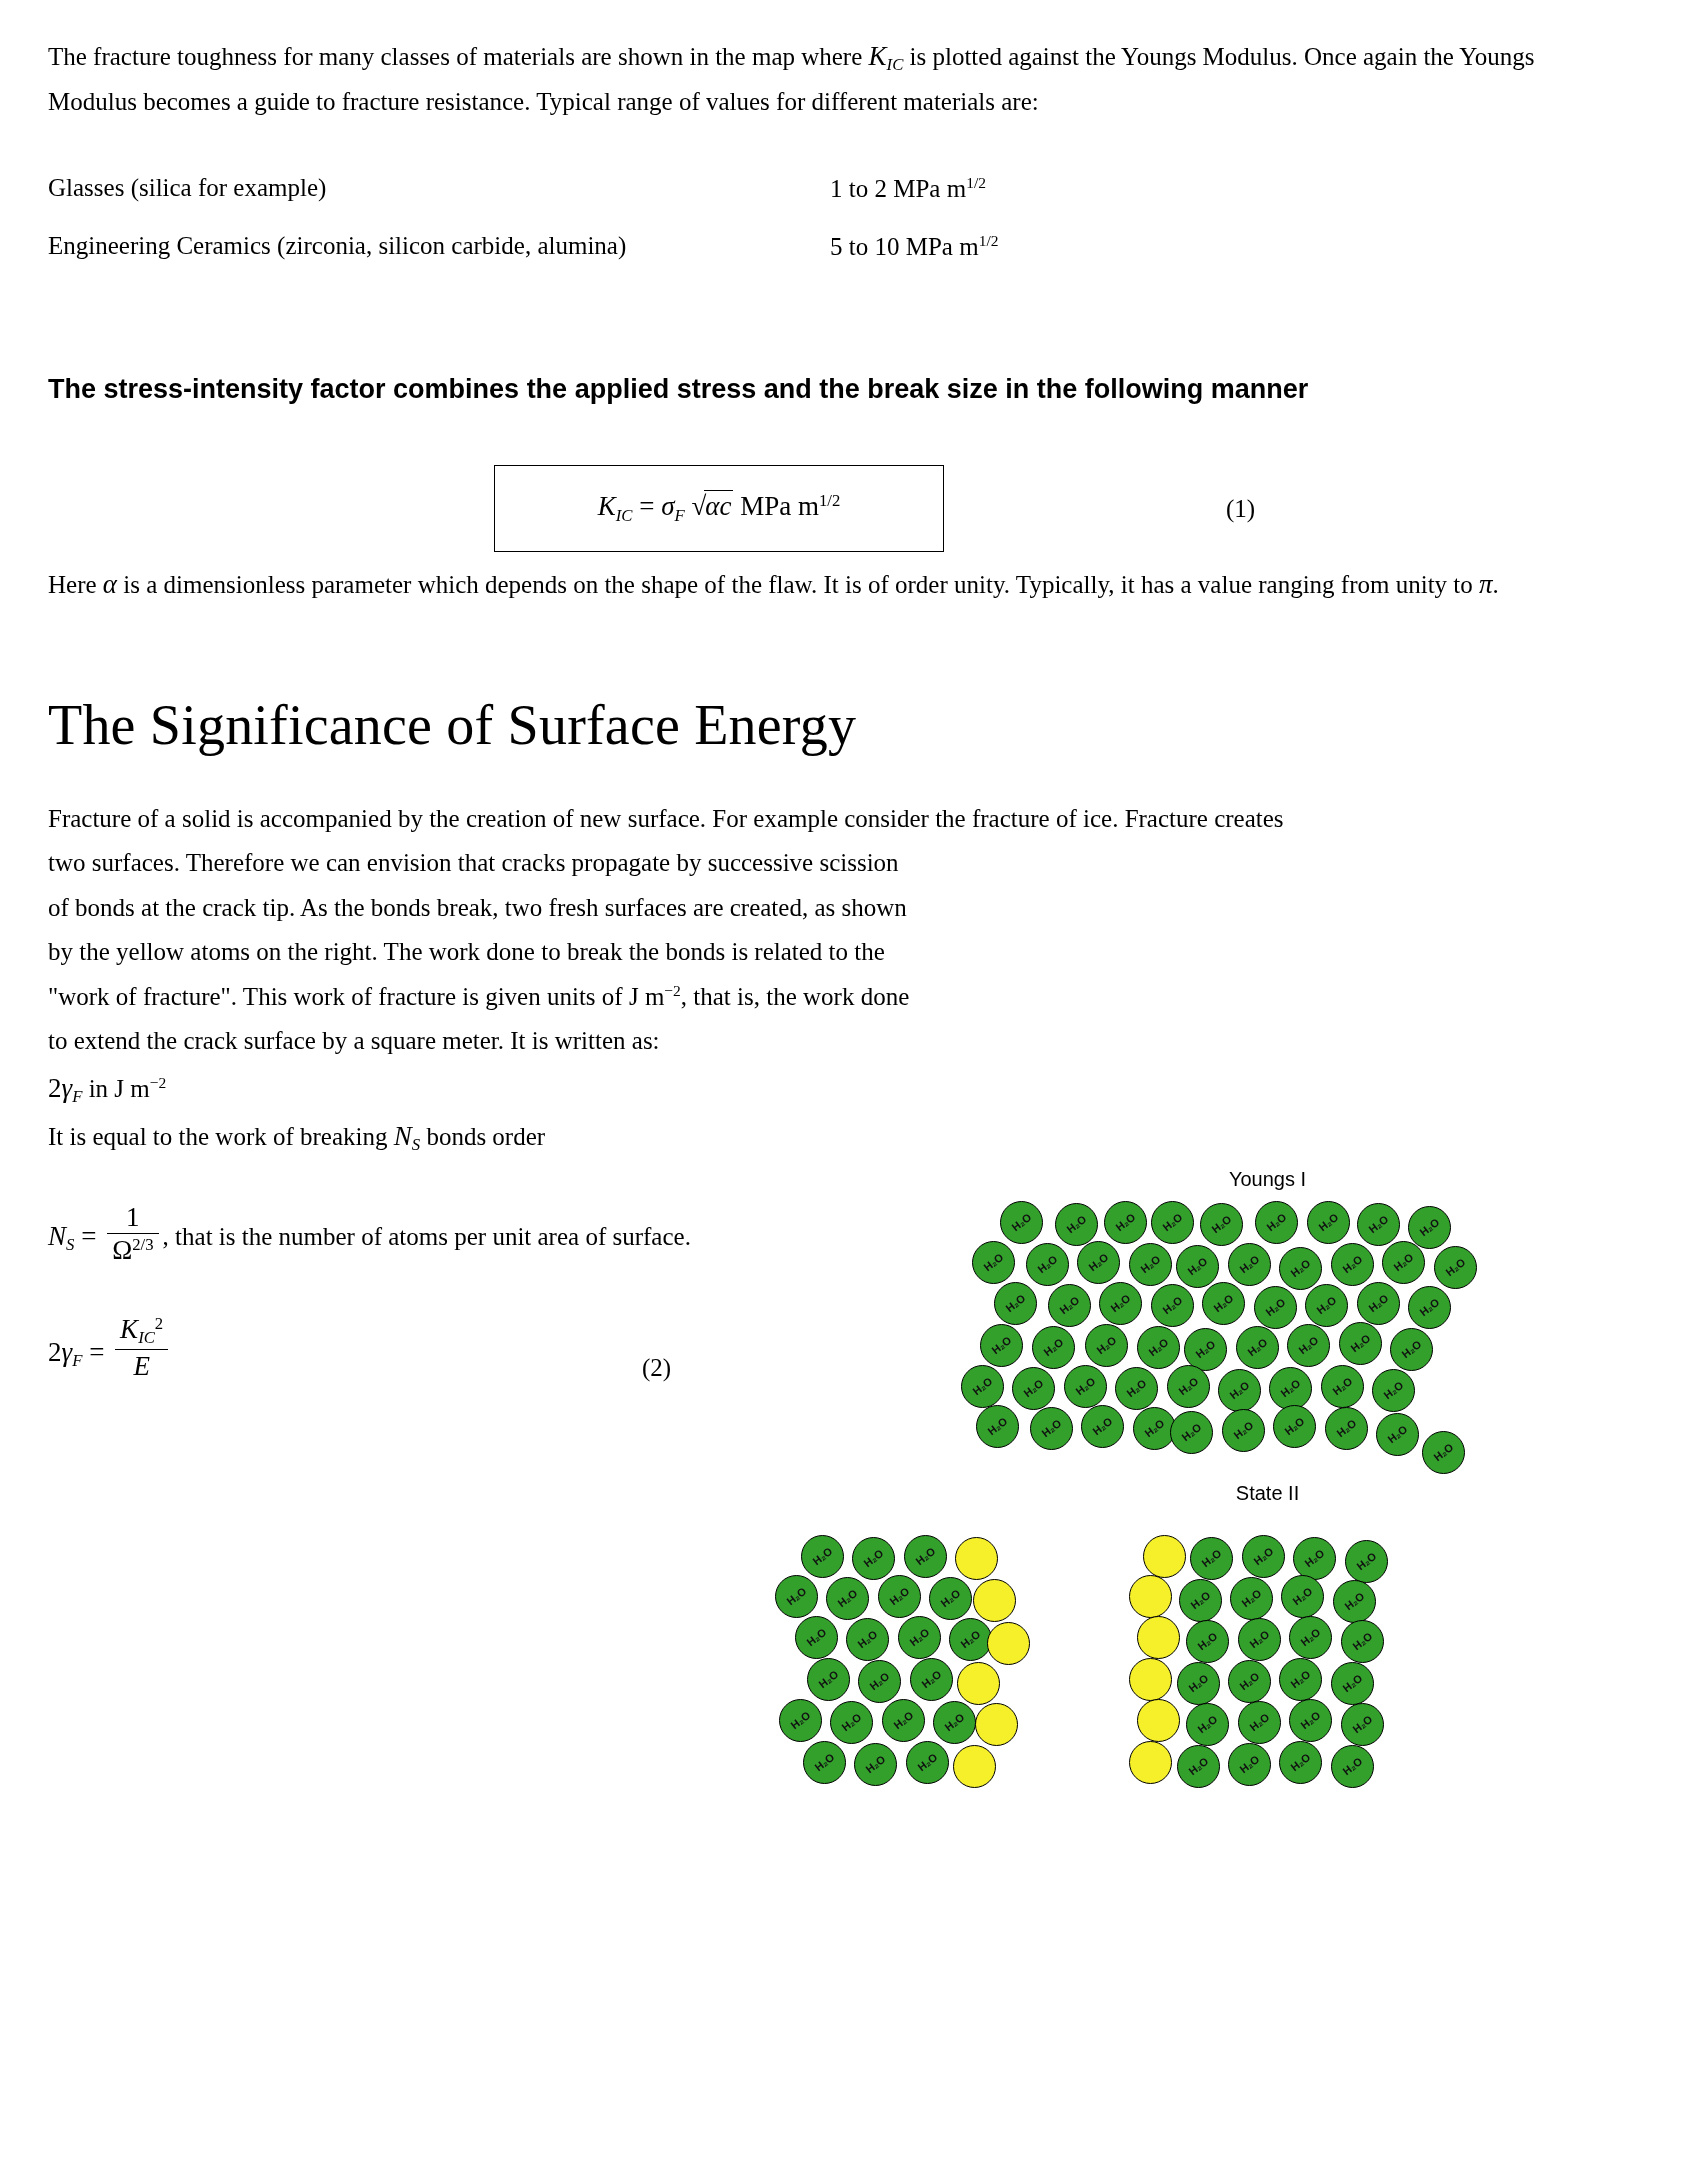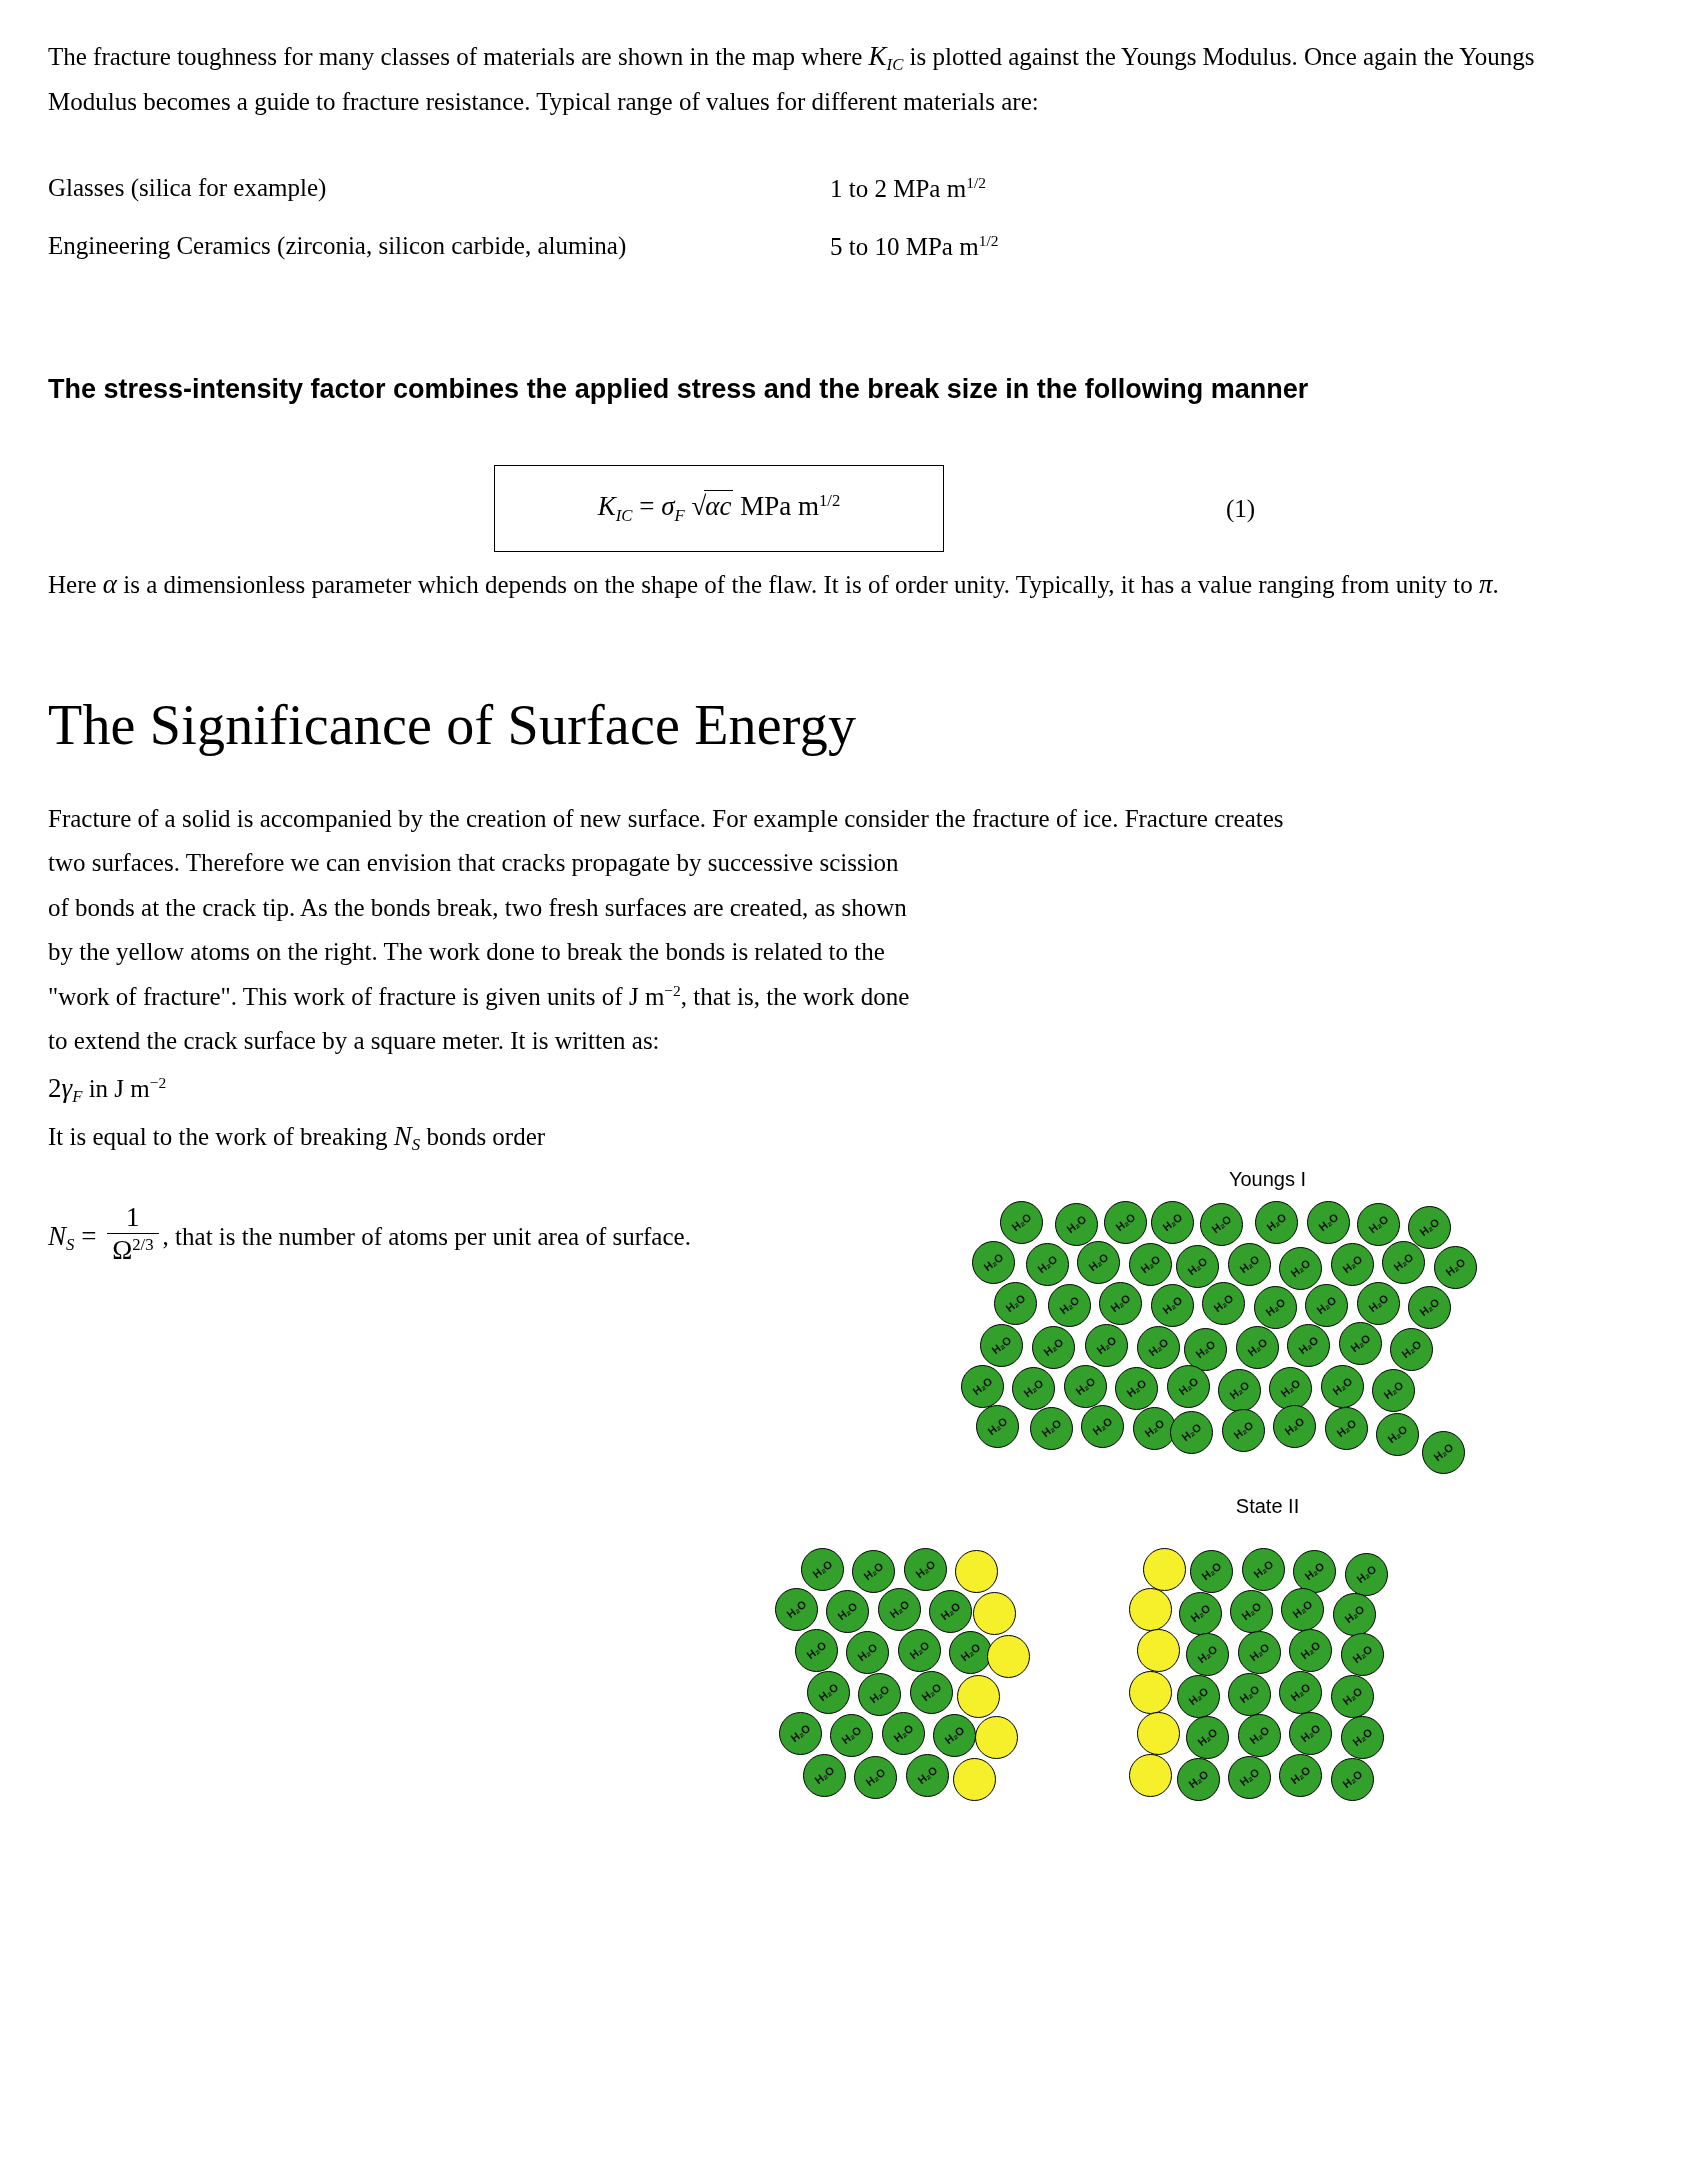--- a/index.html
+++ b/index.html
@@ -189,21 +189,21 @@
     display: flex;
     align-items: center;
     justify-content: center;
   }
   .atom span {
     transform: rotate(-38deg);
     display: block;
     line-height: 1;
   }
   .state1-wrap { position: absolute; left: 0; top: 0; width: 693px; }
-  .state2-wrap { position: absolute; left: 0; top: 327px; width: 693px; }
+  .state2-wrap { position: absolute; left: 0; top: 314px; width: 693px; }
   .s2-left { position: absolute; left: -158px; top: 30px; }
   .s2-right { position: absolute; left: 208px; top: 30px; }
 </style>
 </head>
 <body>
 
 <div class="page">
   <div class="content">
 
     <p class="body-text intro">
@@ -259,20 +259,31 @@
         <span>It is equal to the work of breaking </span><span class="math"><span>N</span><sub class="tiny">S</sub></span><span> bonds order</span>
       </p>
 
       <p class="body-text left-col leftblock" style="margin-top:42px;">
         <span class="math"><span>N</span><sub class="tiny">S</sub>
         <span class="up">=</span>
         <span class="frac"><span class="num up">1</span><span class="den"><span class="up">Ω</span><sup class="tiny">2/3</sup></span></span></span><span>, that is the number of atoms per unit area of surface.</span>
       </p>
 
 
+      <div class="eq2-row">
+        <span class="math">
+          <span class="up">2</span><span>γ</span><sub class="tiny">F</sub>
+          <span class="up">=</span>
+          <span class="frac">
+            <span class="num"><span>K</span><sub class="tiny">IC</sub><sup class="tiny">2</sup></span>
+            <span class="den">E</span>
+          </span>
+        </span>
+        <span class="eq2-number">(2)</span>
+      </div>
     </div>
 
   </div>
 
   <div class="figures">
     <div class="state1-wrap">
       <div class="fig-label">Youngs I</div>
       <div class="atom-canvas" id="state1-canvas" style="height:297px; margin-top:10px;">
           <div class="atom" style="left: 79px; top: 0px; background: rgb(51, 160, 44);">
             <span>H₂O</span>

